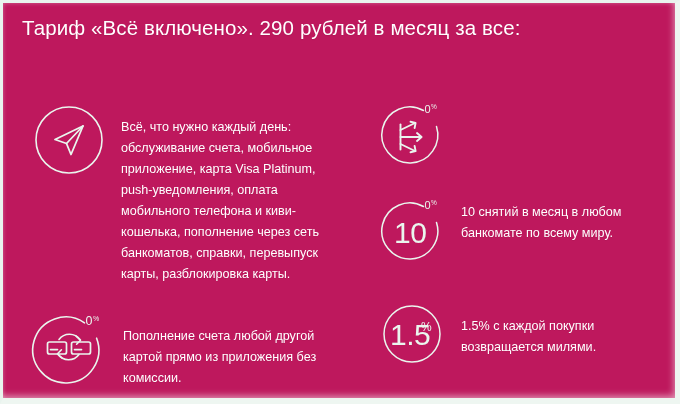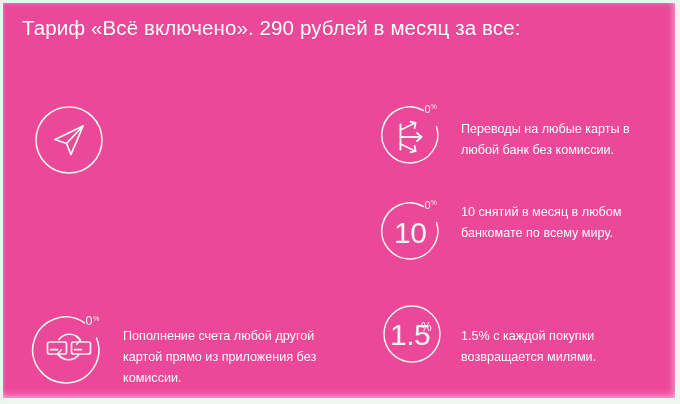--- a/index.html
+++ b/index.html
@@ -13,21 +13,21 @@
     overflow: hidden;
     font-family: "Liberation Sans", "DejaVu Sans", sans-serif;
   }
 
   
   #poster {
     position: relative;
     width: 680px;
     height: 404px;
     box-sizing: border-box;
-    background: #ec4899;
+    background: #be185d;
     border-top: 3px solid #e9f4ee;
     border-left: 3px solid #e9f4ee;
     border-right: 5px solid #eef6f1;
     border-bottom: 6px solid #eef6f1;
     overflow: hidden;
   }
   #poster::after {
     content: "";
     position: absolute;
     inset: 0;
@@ -77,21 +77,21 @@
   #feature-topup .feature-text     { margin-left: 18px; margin-top: 15px; width: 228px; }
 
   
   #feature-transfers     { left: 378px; top: 103px; width: 290px; }
   #feature-transfers .feature-text { margin-left: 18px; margin-top: 13px; width: 205px; }
 
   #feature-withdrawals   { left: 378px; top: 199px; width: 290px; }
   #feature-withdrawals .feature-text { margin-left: 18px; margin-top: 0; width: 205px; }
 
   #feature-miles         { left: 378px; top: 300px; width: 290px; }
-  #feature-miles .feature-text     { margin-left: 18px; margin-top: 23px; width: 205px; }
+  #feature-miles .feature-text     { margin-left: 18px; margin-top: 13px; width: 205px; }
 
   svg { display: block; overflow: visible; }
   .stroke-white {
     fill: none;
     stroke: #eaf6ee;
     stroke-linecap: round;
     stroke-linejoin: round;
   }
   .badge-text {
     fill: #eaf6ee;
@@ -112,20 +112,21 @@
   <div class="poster-title">Тариф «Всё включено». 290 рублей в месяц за все:</div>
 
   <div class="feature" id="feature-everyday">
     <div class="icon-wrap">
       <svg width="72" height="72" viewBox="0 0 72 72">
         <circle class="stroke-white" cx="36" cy="36" r="33" stroke-width="1.6"></circle>
         <path class="stroke-white" stroke-width="1.8" d="M50 22 L22 35.5 L33.5 39.5 L38 50.5 Z"></path>
         <path class="stroke-white" stroke-width="1.8" d="M33.5 39.5 L50 22"></path>
       </svg>
     </div>
+    <div class="feature-text">Всё, что нужно каждый день: обслуживание счета, мобильное приложение, карта Visa Platinum, push-уведомления, оплата мобильного телефона и киви-кошелька, пополнение через сеть банкоматов, справки, перевыпуск карты, разблокировка карты.</div>
   </div>
 
   <div class="feature" id="feature-topup">
     <div class="icon-wrap">
       <svg width="72" height="72" viewBox="0 0 72 72">
 
         <path class="stroke-white" stroke-width="1.6" d="M51.5 11.8 A33 33 0 1 0 63.6 27.2"></path>
 
         <path class="stroke-white" stroke-width="1.6" d="M26 28.5 A13 13 0 0 1 47 28.8"></path>
         <path class="stroke-white" stroke-width="1.6" d="M43.2 25.2 L47.5 29.2 L43.6 33.2"></path>
@@ -159,21 +160,20 @@
         <path class="stroke-white" stroke-width="1.9" d="M19.5 31 H40"></path>
         <path class="stroke-white" stroke-width="1.9" d="M36 27 L40.6 31 L36 35"></path>
 
         <path class="stroke-white" stroke-width="1.9" d="M19.5 38 L34 45"></path>
         <path class="stroke-white" stroke-width="1.9" d="M33.6 40 L34.6 45.1 L29.5 46.2"></path>
 
         <text class="badge-text" x="43.5" y="6.5" font-size="11">0</text>
         <text class="badge-text" x="50" y="3" font-size="6.5">%</text>
       </svg>
     </div>
-    <div class="feature-text">Переводы на любые карты в любой банк без комиссии.</div>
   </div>
 
   <div class="feature" id="feature-withdrawals">
     <div class="icon-wrap">
       <svg width="62" height="62" viewBox="0 0 62 62">
         <path class="stroke-white" stroke-width="1.5" d="M42.5 4.5 A28 28 0 1 0 55.5 20.5"></path>
         <text class="big-num" x="13" y="41">10</text>
         <text class="badge-text" x="43.5" y="6.5" font-size="11">0</text>
         <text class="badge-text" x="50" y="3" font-size="6.5">%</text>
       </svg>

